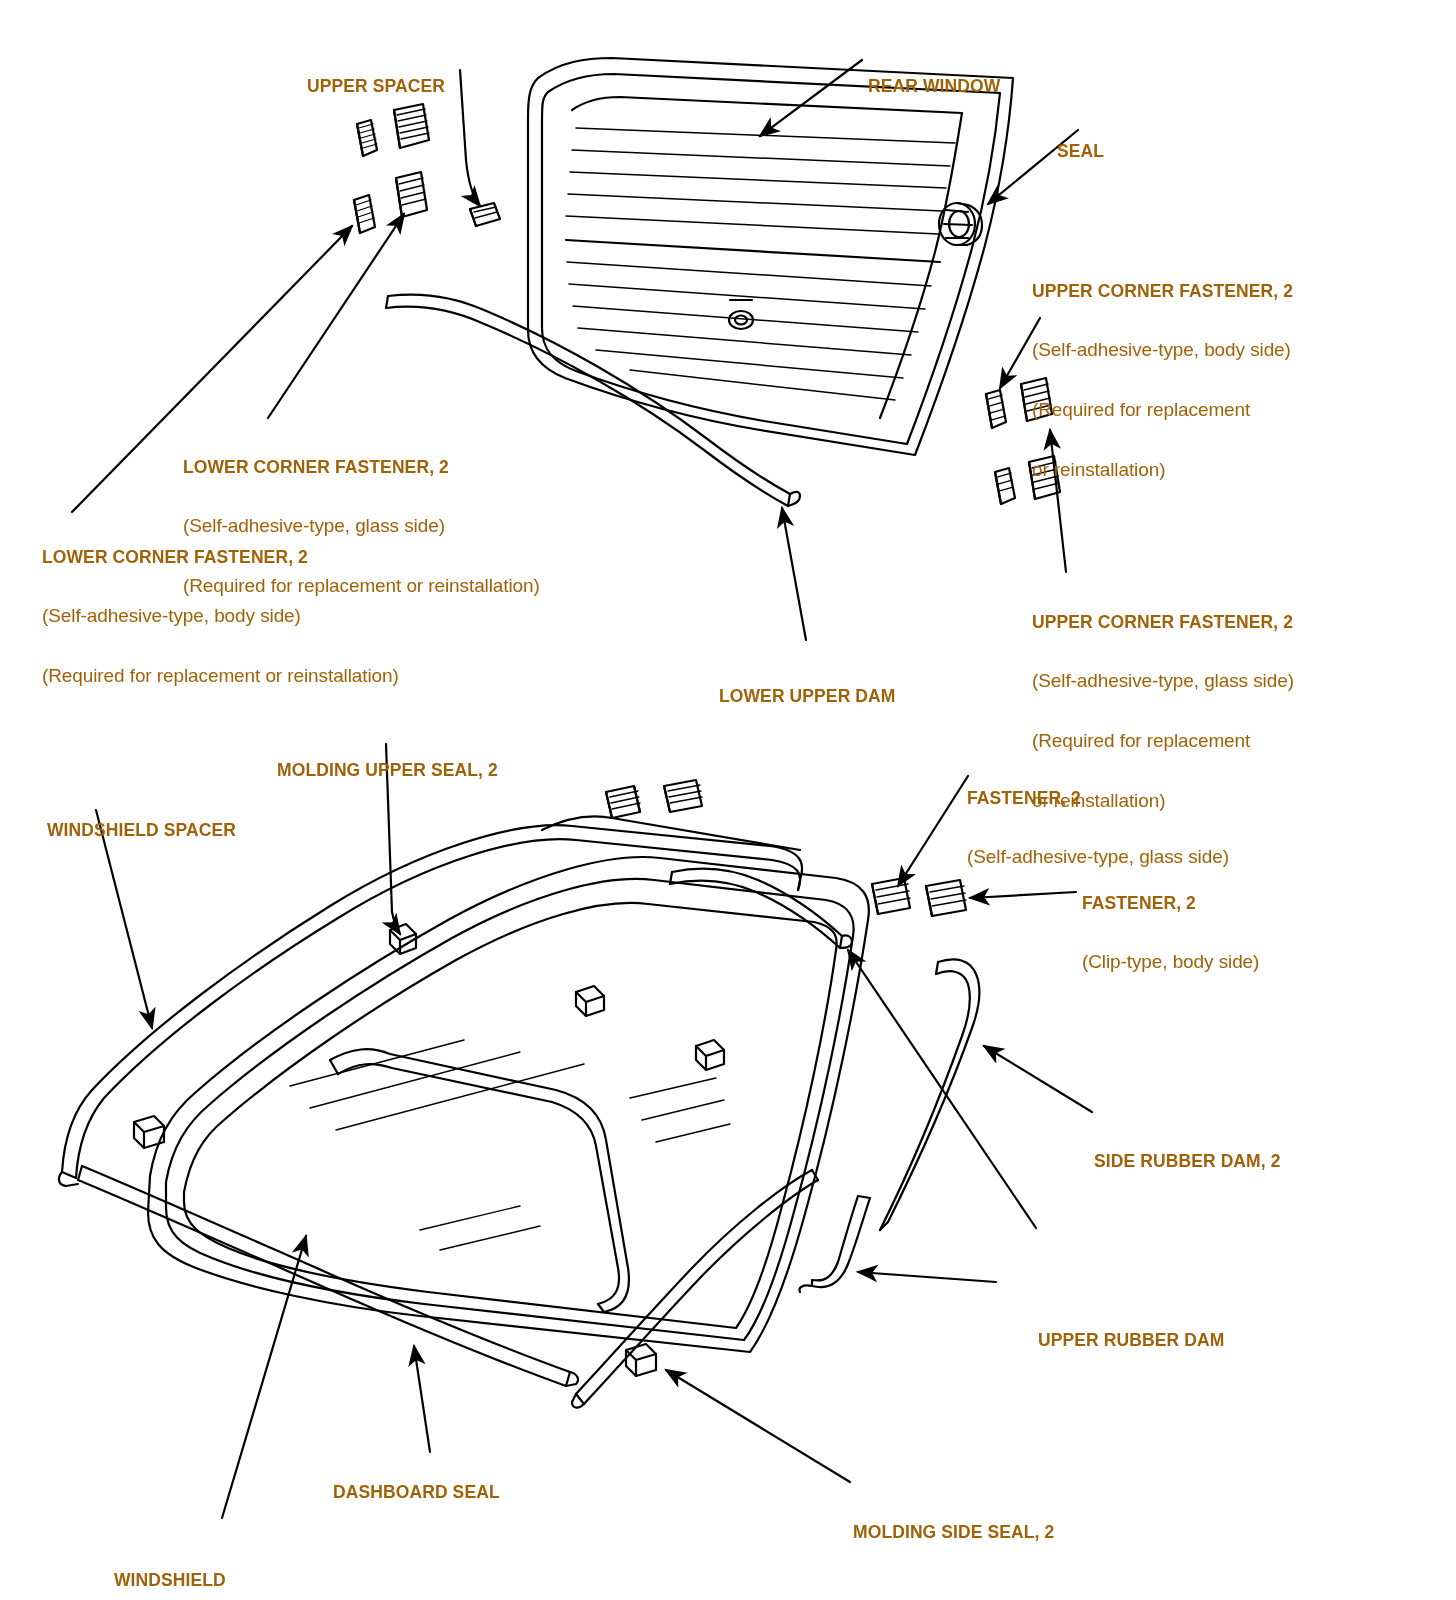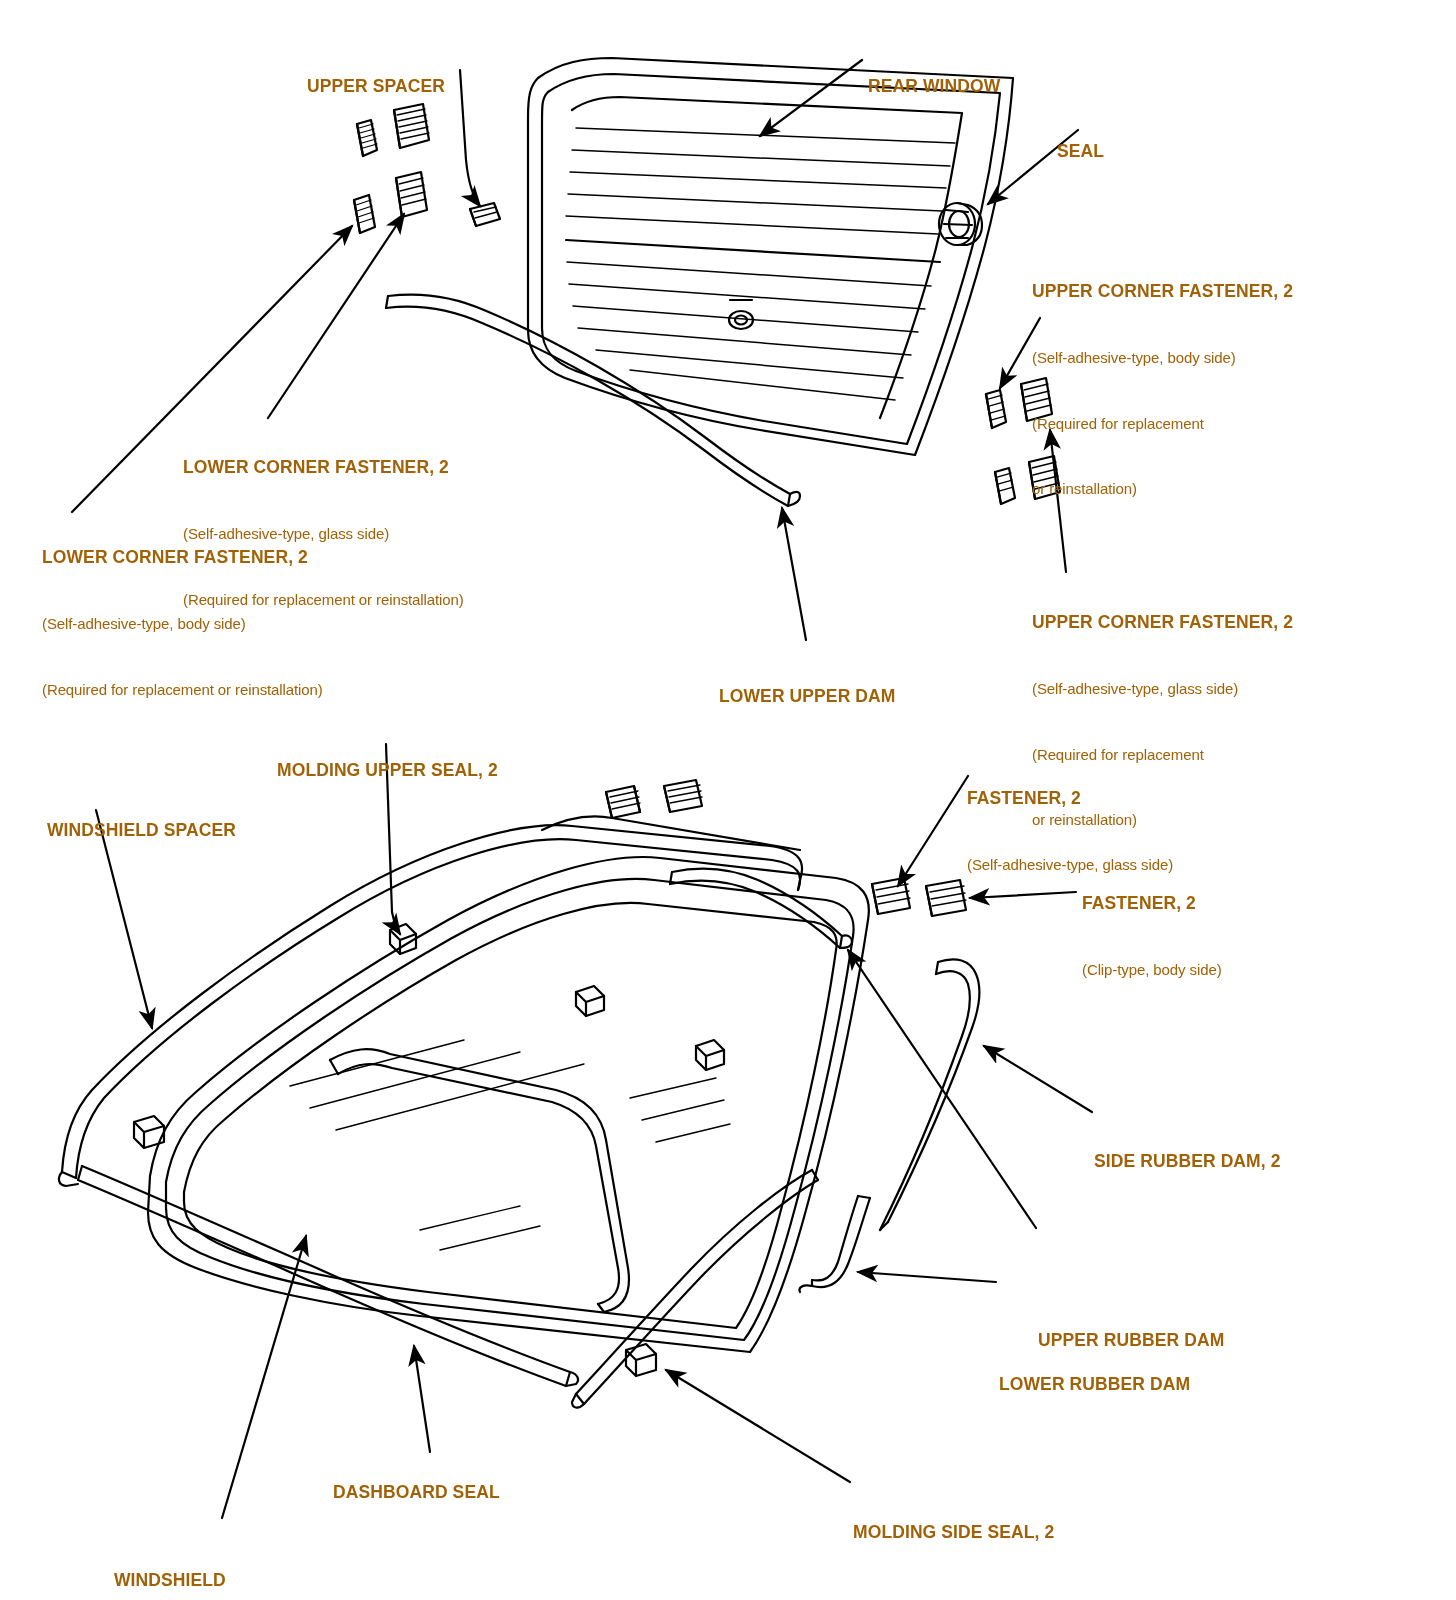--- a/index.html
+++ b/index.html
@@ -29,24 +29,23 @@
     line-height: 1.18;
   }
   .label .title {
     font-weight: bold;
     font-size: 17.5px;
     letter-spacing: 0.1px;
     display: block;
   }
   .label .sub {
     font-weight: normal;
-    font-size: 15px;
+    font-size: 19px;
     display: block;
     letter-spacing: -0.1px;
-    margin-top: 10px;
   }
   svg.art {
     position: absolute;
     left: 0; top: 0;
     width: 1456px;
     height: 1600px;
     pointer-events: none;
   }
 </style>
 </head>
@@ -394,23 +393,20 @@
   </div>
 
   <div class="label" style="left:1094px; top:1113px;">
     <span class="title">SIDE RUBBER DAM, 2</span>
   </div>
 
   <div class="label" style="left:1038px; top:1292px;">
     <span class="title">UPPER RUBBER DAM</span>
   </div>
 
-  <div class="label" style="left:999px; top:1336px;">
-    <span class="title">LOWER RUBBER DAM</span>
-  </div>
 
   <div class="label" style="left:853px; top:1484px;">
     <span class="title">MOLDING SIDE SEAL, 2</span>
   </div>
 
   <div class="label" style="left:333px; top:1444px;">
     <span class="title">DASHBOARD SEAL</span>
   </div>
 
   <div class="label" style="left:114px; top:1532px;">

